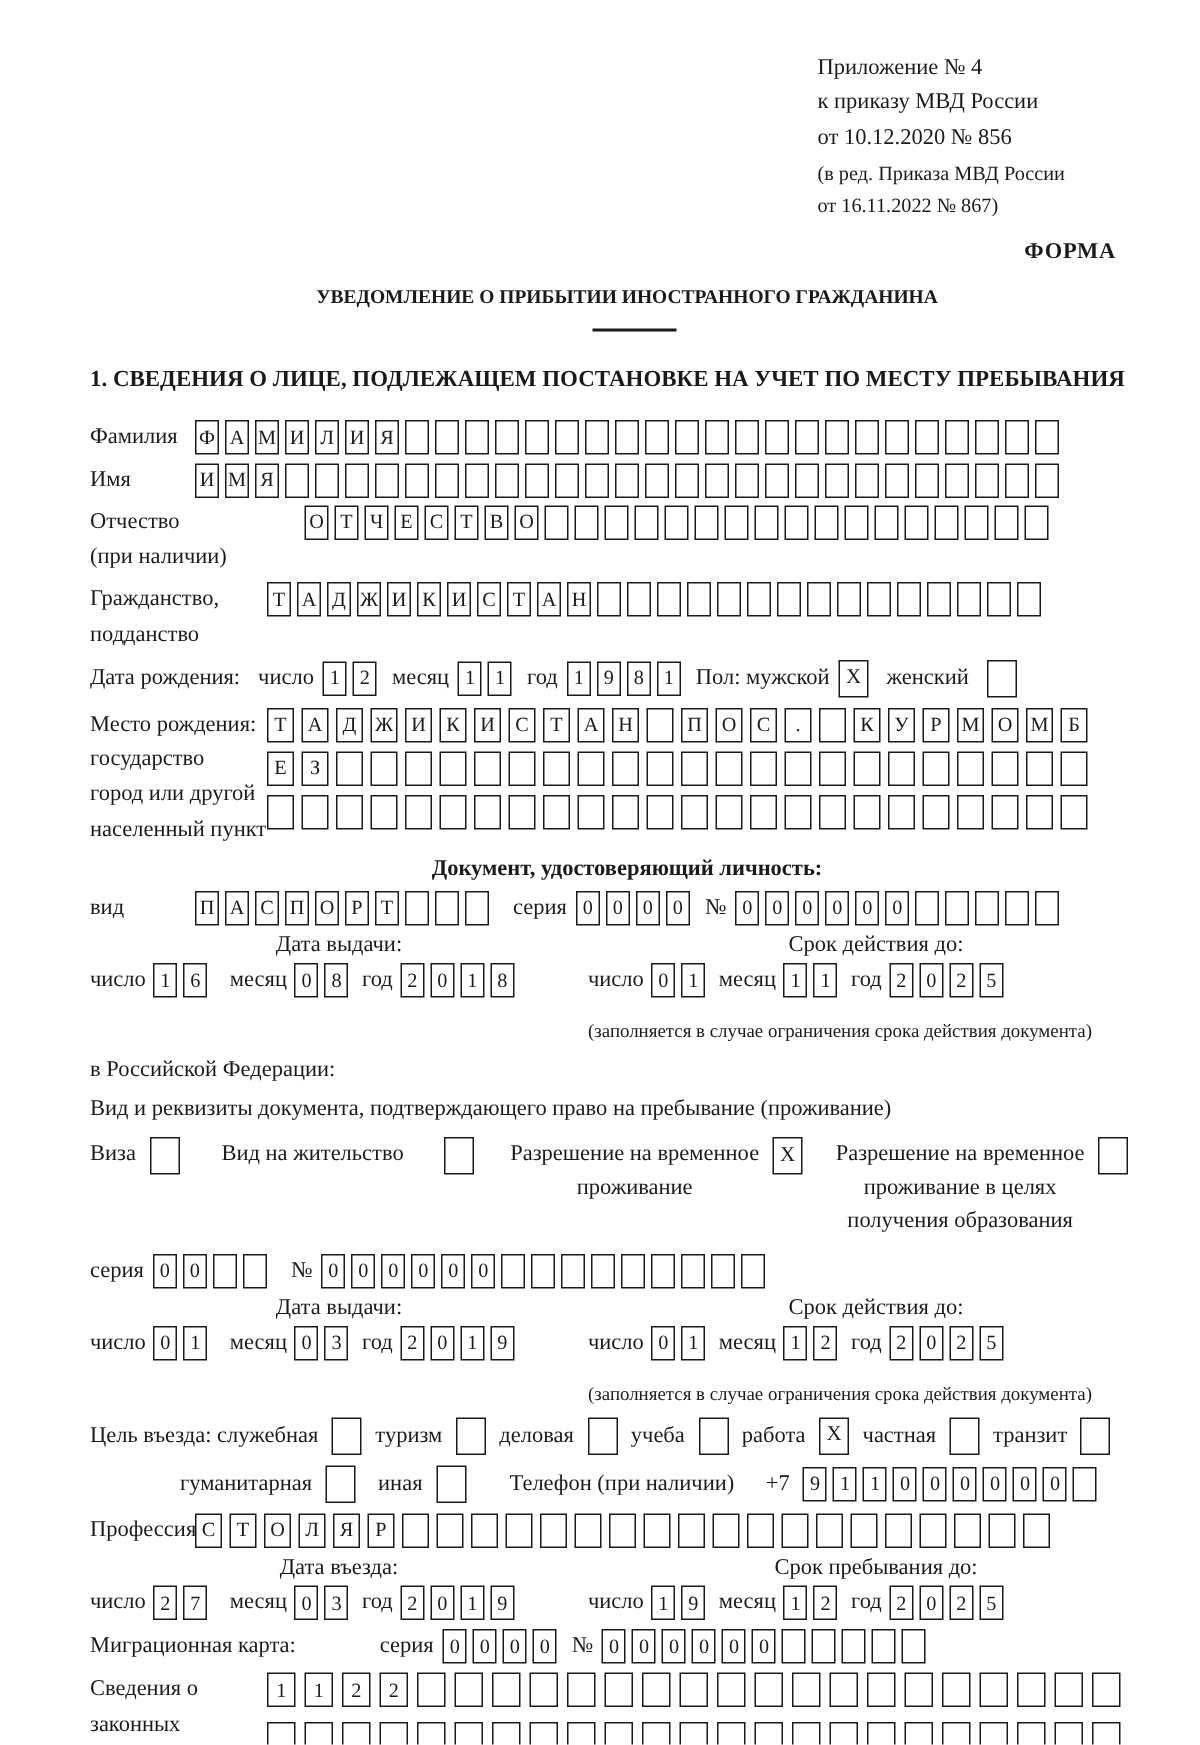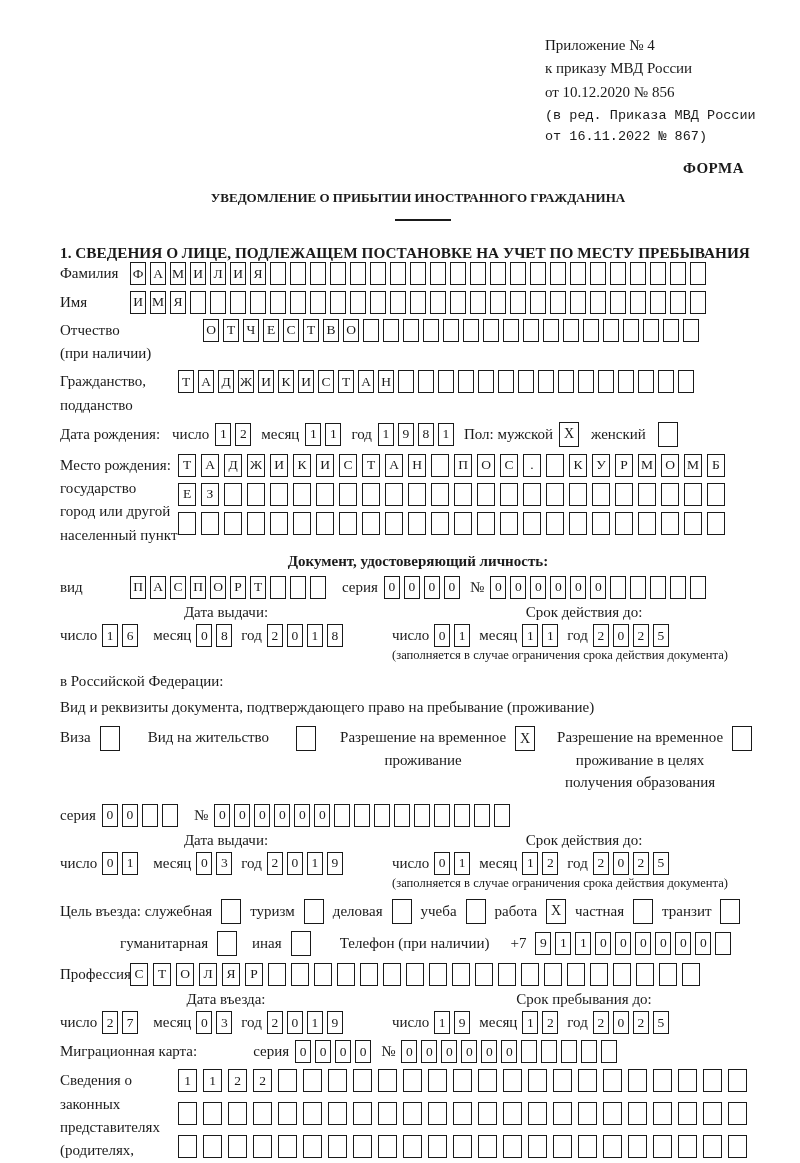--- a/index.html
+++ b/index.html
@@ -6,21 +6,21 @@
   html, body { background: #fff; }
   body {
     width: 800px; height: 1163px; overflow: hidden;
     font-family: "Liberation Serif", "DejaVu Serif", serif;
     color: #1a1a1a; font-size: 15px;
   }
   .page { padding: 34px 24px 0 60px; }
 
   
   .hdr { margin-left: 485px; line-height: 1.38; }
-  .hdr-amend { margin-left: 485px; font-size: 13.5px; line-height: 1.4; margin-top: 2px; font-family: Liberation Mono, monospace; }
+  .hdr-amend { margin-left: 485px; font-size: 13.5px; line-height: 1.4; margin-top: 2px; }
   .forma { text-align: right; padding-right: 32px; font-weight: bold; margin-top: 12px; letter-spacing: .5px; }
 
   .title { text-align: center; font-weight: bold; font-size: 13px; line-height: 1.45; margin-top: 12px; }
   .title-blank { display: inline-block; width: 56px; border-bottom: 2px solid #1a1a1a; height: 14px; margin-left: 10px; }
   .sect { font-weight: bold; font-size: 15.3px; margin-top: 17px; white-space: nowrap; }
 
   
   .row { display: flex; align-items: center; margin-bottom: 5px; }
   .row-top { align-items: flex-start; }
   .lbl { white-space: pre-line; line-height: 1.55; }
@@ -46,21 +46,21 @@
   }
   .gap12 { margin-left: 12px; } .gap20 { margin-left: 20px; } .gap6 { margin-left: 6px; }
 
   .center-b { text-align: center; font-weight: bold; margin: 6px 0 6px 0; }
 
   .dates { display: flex; margin-bottom: 4px; margin-top: 4px; }
   .dc-left { width: 332px; flex: 0 0 332px; }
   .dc-right { flex: 1; }
   .d-head { text-align: center; margin-bottom: 3px; }
   .date-line { display: flex; align-items: center; gap: 5px; }
-  .note { font-size: 12.6px; margin-top: 1px; white-space: nowrap; }
+  .note { font-size: 12.6px; margin-top: 15px; white-space: nowrap; }
 
   .permit-opts { display: flex; align-items: flex-start; margin: 6px 0 10px 0; }
   .opt { display: flex; align-items: flex-start; gap: 9px; }
   .opt .c-lbl { white-space: pre-line; text-align: center; line-height: 1.5; }
 
   .purpose { display: flex; align-items: center; gap: 9px; margin-bottom: 7px; white-space: nowrap; }
 </style>
 </head>
 <body>
 
@@ -73,21 +73,21 @@
 от 16.11.2022 № 867)</div>
   <div class="forma">ФОРМА</div>
 
   <div class="title">
     <div>УВЕДОМЛЕНИЕ О ПРИБЫТИИ ИНОСТРАННОГО ГРАЖДАНИНА</div>
     <div><span class="title-blank"></span></div>
   </div>
 
   <div class="sect">1. СВЕДЕНИЯ О ЛИЦЕ, ПОДЛЕЖАЩЕМ ПОСТАНОВКЕ НА УЧЕТ ПО МЕСТУ ПРЕБЫВАНИЯ</div>
 
-  <div class="row" style="margin-top:0;">
+  <div class="row" style="margin-top:18px;">
     <span class="lbl lc70">Фамилия</span>
     <div class="cells">
         <span class="cell">Ф</span>
         <span class="cell">А</span>
         <span class="cell">М</span>
         <span class="cell">И</span>
         <span class="cell">Л</span>
         <span class="cell">И</span>
         <span class="cell">Я</span>
         <span class="cell"></span>

